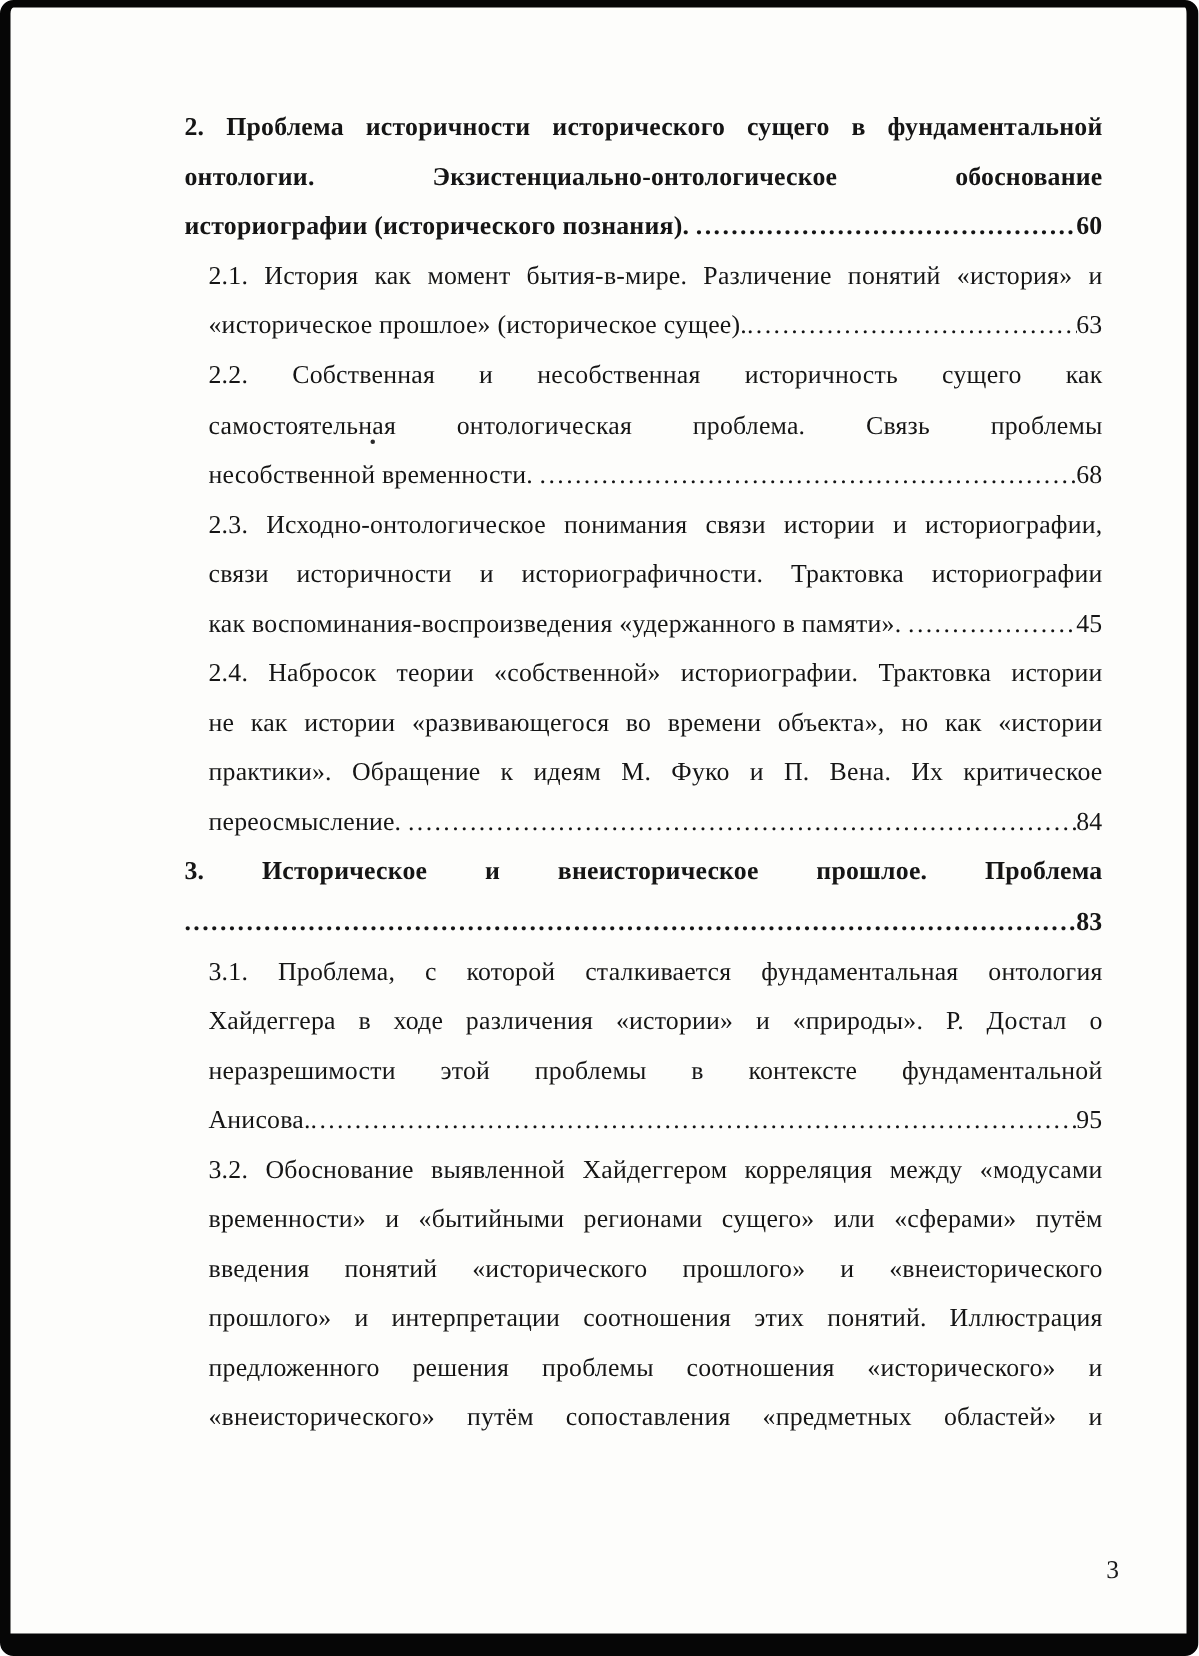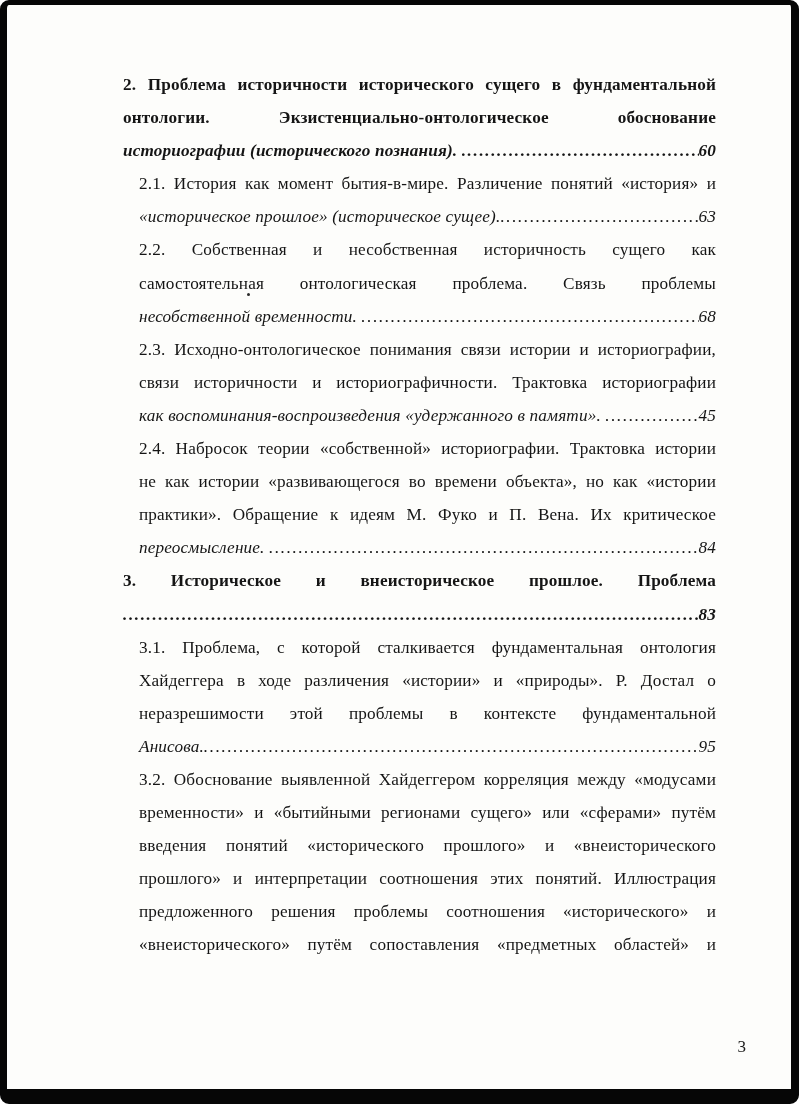--- a/index.html
+++ b/index.html
@@ -17,37 +17,36 @@
     border-color: #060606;
     border-width: 5px 8px 15px 7px;
     border-radius: 9px;
     overflow: hidden;
     font-family: "Liberation Serif", "DejaVu Serif", serif;
     color: #151515;
   }
   .content {
     position: absolute;
     left: 116px;
-    right: 75px;
+    right: 56px;
     top: 63px;
     font-size: 17.2px;
     line-height: 33.1px;
     letter-spacing: 0.15px;
   }
   .entry { margin: 0; }
   .entry.sub { padding-left: 16px; }
   .entry.sec { font-weight: bold; }
   .line.just {
     text-align: justify;
     text-align-last: justify;
   }
   .line.last {
     display: flex;
     align-items: flex-start;
-    font-style: italic;
   }
   .t { white-space: pre; }
   .leader {
     flex: 1 1 0;
     min-width: 0;
     overflow: hidden;
     white-space: nowrap;
     letter-spacing: 1.6px;
   }
   .pg { white-space: pre; }

